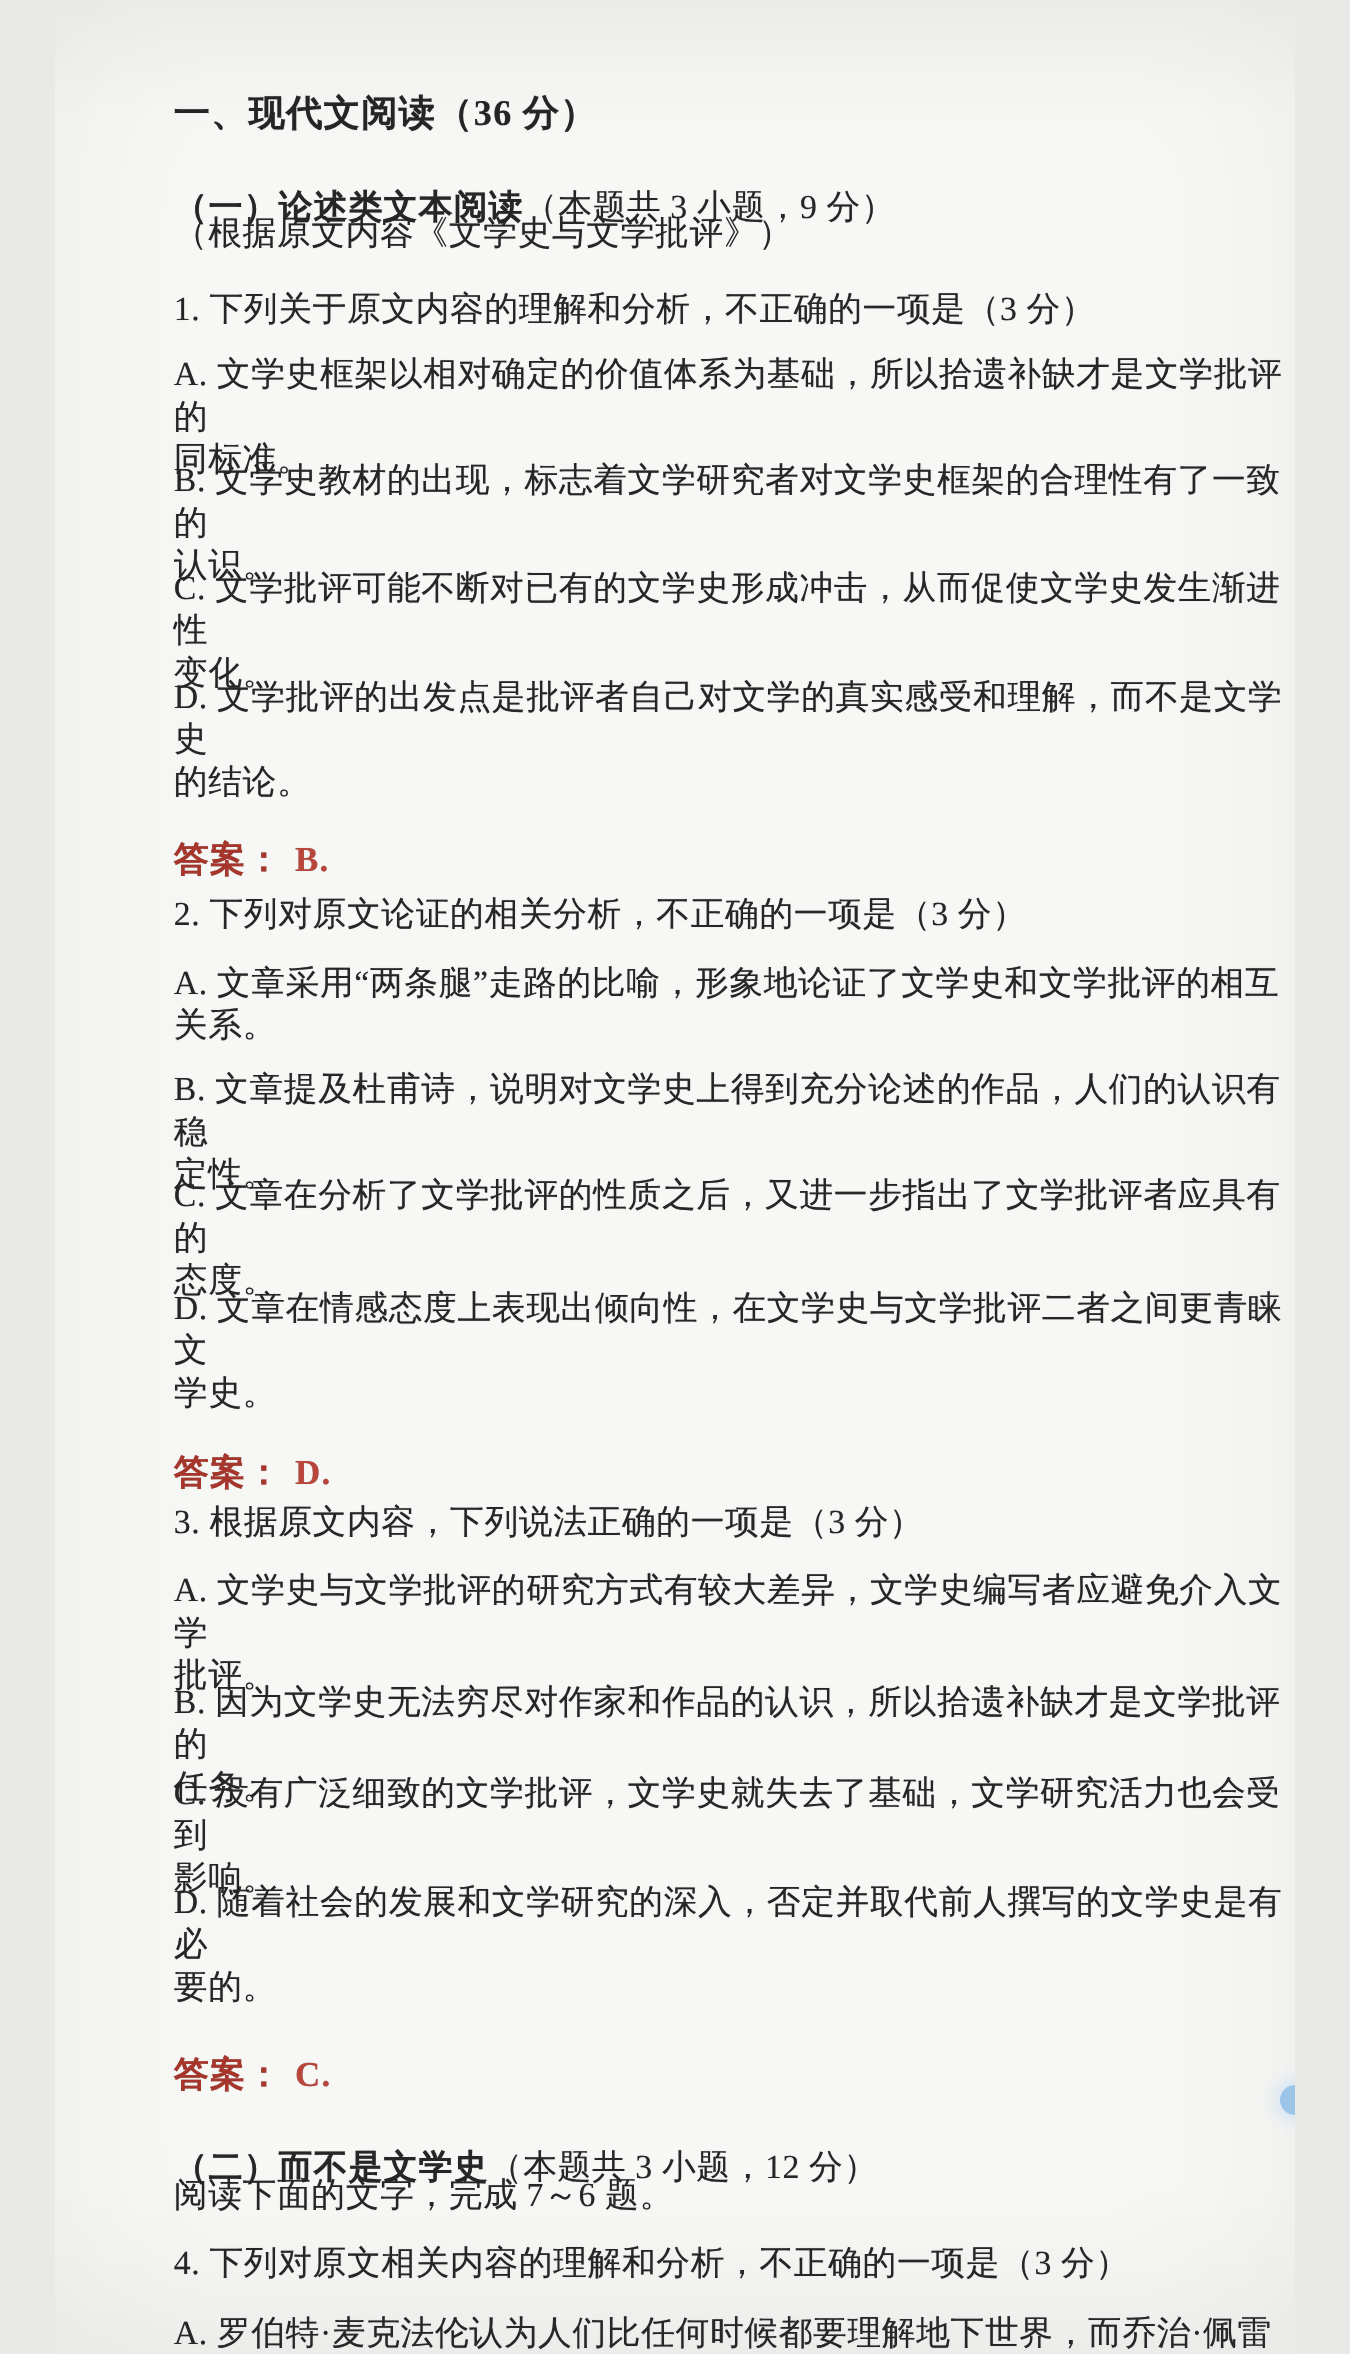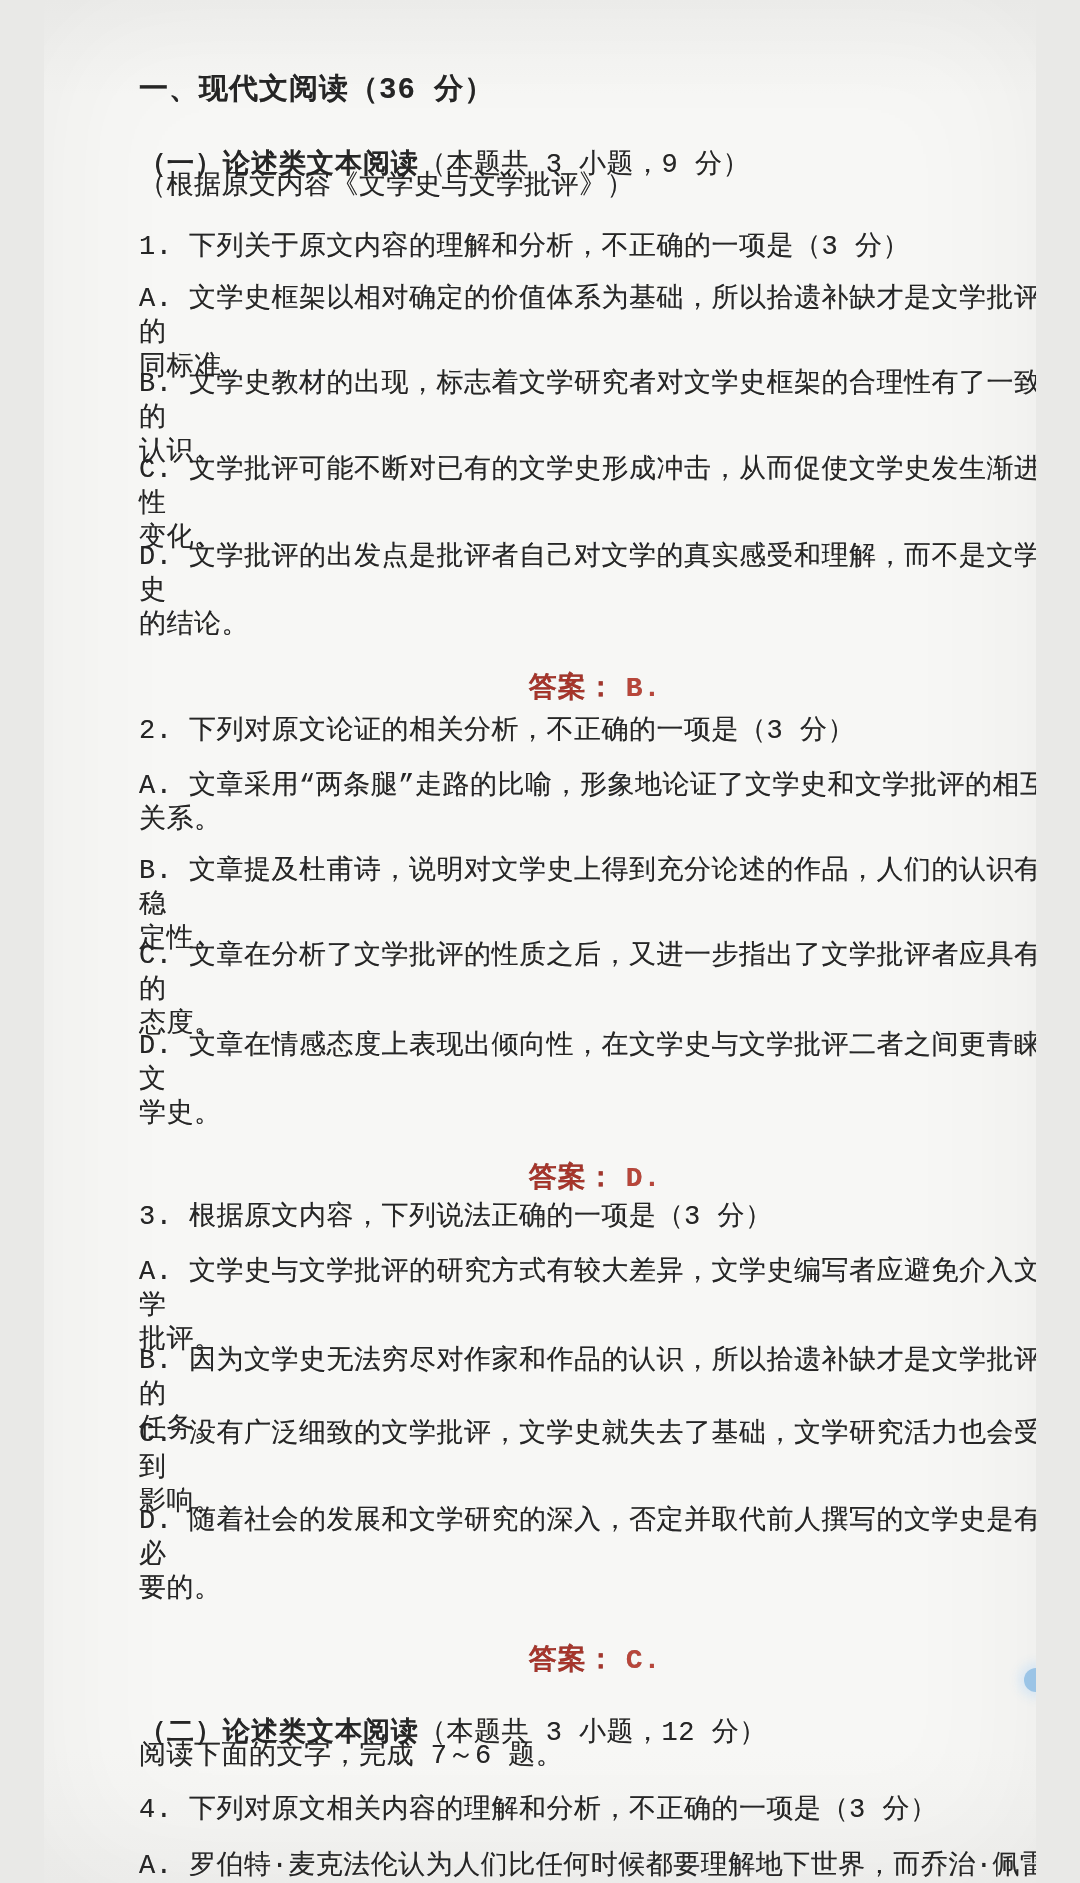--- a/index.html
+++ b/index.html
@@ -7,21 +7,21 @@
     padding: 0;
     background: #e9e9e7;
   }
   #canvas {
     position: relative;
     width: 992px;
     height: 1883px;
     margin: 0 auto;
     background: linear-gradient(180deg, #f1f1ef 0%, #f7f7f5 5%, #f7f7f5 93%, #f2f2f0 100%);
     overflow: hidden;
-    font-family: Liberation Mono, monospace;
+    font-family: Liberation Serif, serif;
     color: #262626;
   }
   
   #canvas .vignette {
     position: absolute;
     inset: 0;
     pointer-events: none;
     box-shadow: inset 0 0 140px rgba(80,80,78,0.07);
   }
   .line {
@@ -42,21 +42,20 @@
   }
   .sub-label {
     font-weight: 700;
     letter-spacing: 1px;
   }
   .sub-info { font-weight: 400; }
   .answer {
     font-weight: 700;
     font-size: 28px;
     letter-spacing: 1px;
-    text-align: center;
   }
   .answer .ans-label { color: #a6352b; }
   .answer .ans-letter { color: #b8463a; margin-left: 10px; }
   
   .blue-dot {
     position: absolute;
     right: -12px;
     top: 1668px;
     width: 24px;
     height: 24px;
@@ -111,21 +110,21 @@
 批评。</p>
   <p class="line" style="top:1417px">C. 没有广泛细致的文学批评，文学史就失去了基础，文学研究活力也会受到
 影响。</p>
   <p class="line" style="top:1504px">D. 随着社会的发展和文学研究的深入，否定并取代前人撰写的文学史是有必
 要的。</p>
   <p class="line answer" style="top:1610px">
     <span class="ans-label">答案：</span><span class="ans-letter">C.</span>
   </p>
 
   <p class="line" style="top:1682px">
-    <span class="sub-label">（二）论述类文本阅读</span><span class="sub-info">（本题共 3 小题，12 分）</span>
+    <span class="sub-label">（二）而不是文学史</span><span class="sub-info">（本题共 3 小题，12 分）</span>
   </p>
 
   <p class="line" style="top:1739px">阅读下面的文字，完成 7～6 题。</p>
 
   <p class="line" style="top:1793px">4. 下列对原文相关内容的理解和分析，不正确的一项是（3 分）</p>
   <p class="line" style="top:1849px">A. 罗伯特·麦克法伦认为人们比任何时候都要理解地下世界，而乔治·佩雷
 克不认同此观点，他认为生活在这世界上要平视地观察世界</p>
 
   <div class="blue-dot"></div>
 

